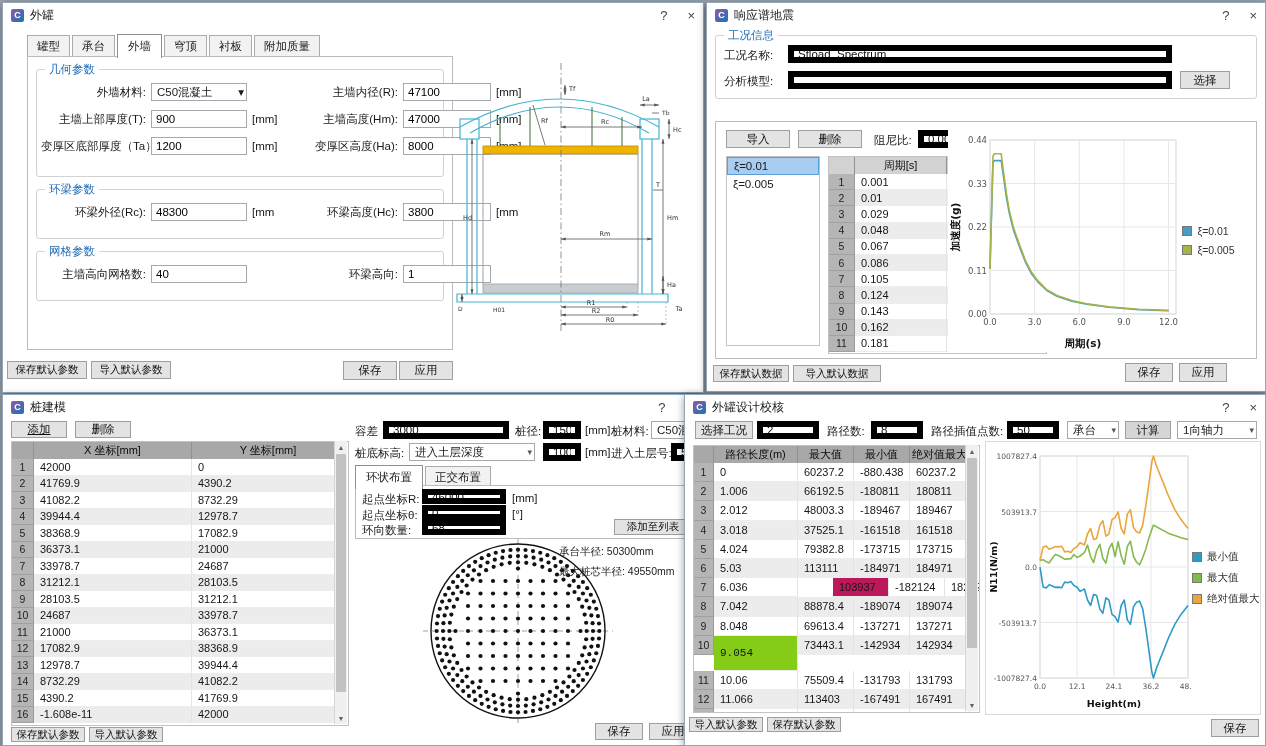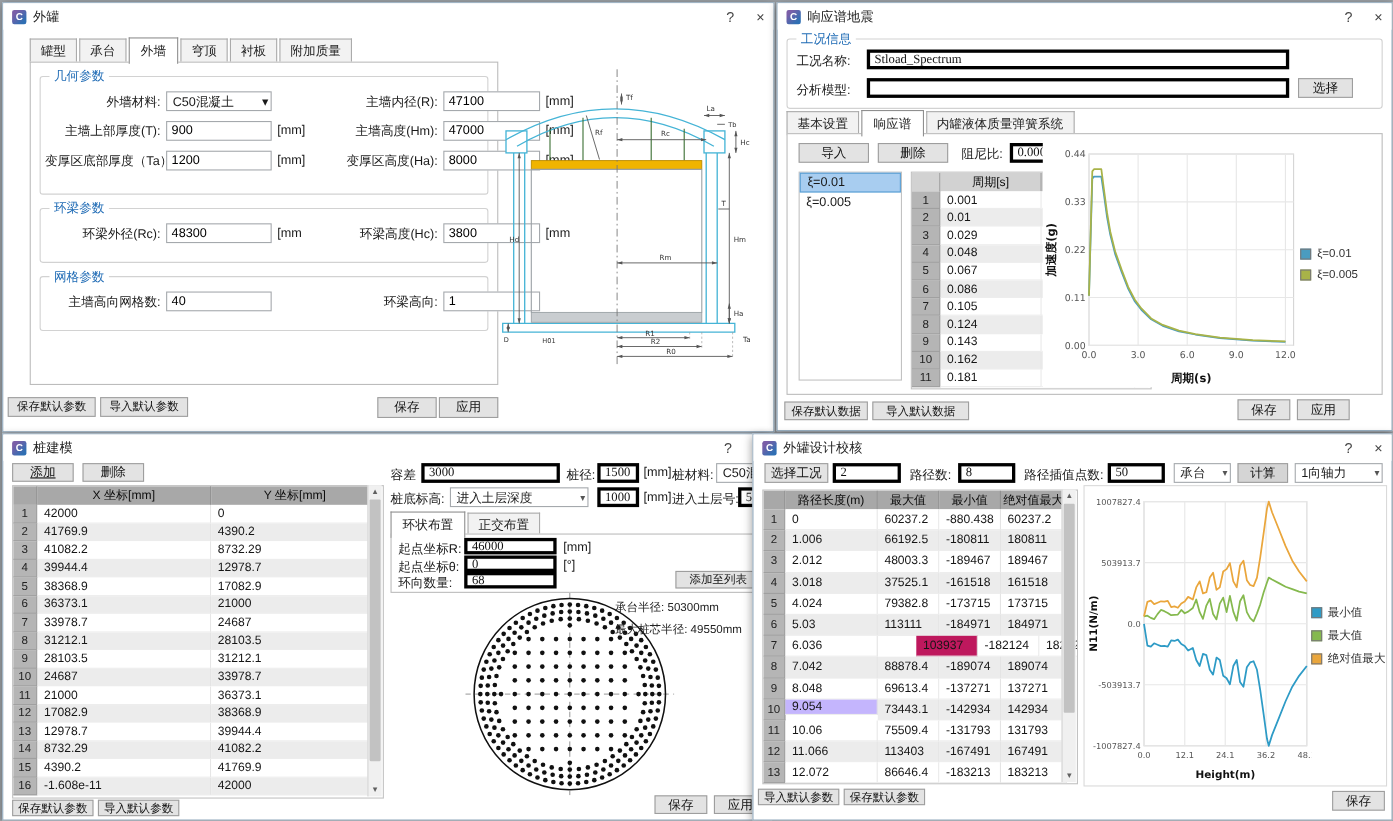--- a/index.html
+++ b/index.html
@@ -12,22 +12,22 @@
   .wtitle{margin-left:6px;font-size:12px;color:#222;white-space:nowrap;}
   .wbtns{margin-left:auto;display:flex;gap:20px;color:#444;font-size:13px;}
   .wbtn{cursor:default;line-height:13px;}
   .tabs{position:absolute;display:flex;align-items:flex-end;}
   .tab{border:1px solid #ababab;border-bottom:none;background:#f2f2f2;padding:3px 9px 3px;font-size:11.5px;margin-right:2px;color:#222;}
   .tab.active{background:#fff;padding:4px 10px 4px;position:relative;z-index:2;margin-bottom:-1px;border-color:#8f8f8f;}
   .tabpage{position:absolute;border:1px solid #bcbcbc;background:#fff;}
   .gbox{position:absolute;border:1px solid #d2d2d2;border-radius:3px;}
   .gbl{position:absolute;top:-8px;left:8px;background:#fff;padding:0 4px;color:#1f6bb5;font-size:11.5px;}
   .lab{position:absolute;font-size:11.5px;color:#1a1a1a;white-space:nowrap;}
-  .tbox{position:absolute;border:3px solid #000000;background:#fff;font-size:11.5px;padding:0 4px;height:18px;
-        font-family:Liberation Serif, serif;color:#111;box-sizing:border-box;}
+  .tbox{position:absolute;border:6px solid #000000;background:#fff;font-size:11.5px;padding:0 4px;height:18px;
+        font-family:Liberation Sans, sans-serif;color:#111;box-sizing:border-box;}
   .select{position:absolute;border:1px solid #a5a9ad;background:#fff;height:18px;display:flex;align-items:center;
           font-size:11.5px;padding:0 2px 0 5px;box-sizing:border-box;}
   .select .sv{flex:1;white-space:nowrap;overflow:hidden;}
   .select .caret{color:#555;font-size:9px;margin-left:2px;}
   .btn{position:absolute;background:#e3e3e3;border:1px solid #9e9e9e;font-size:11.5px;display:flex;align-items:center;
        justify-content:center;box-sizing:border-box;color:#111;}
   .btn.sm{font-size:10.5px;}
   .g2col{display:grid;grid-template-columns:110px 96px 44px 112px 88px 40px;align-items:center;row-gap:9px;
          padding:13px 4px 8px 4px;font-size:11.5px;}
   .g2col .gl{text-align:right;padding-right:5px;white-space:nowrap;}
@@ -223,25 +223,20 @@
       <span class="wbtn">×</span>
     </div>
   </div>
   <div class="gbox" style="left:8px;top:32px;width:540px;height:62px;">
     <div class="gbl">工况信息</div>
     <div class="lab" style="left:8px;top:12px;">工况名称:</div>
     <input class="tbox" style="left: 72px; top: 9px; width: 384px;" value="Stload_Spectrum">
     <div class="lab" style="left:8px;top:38px;">分析模型:</div>
     <input class="tbox" style="left: 72px; top: 35px; width: 384px;" value="">
     <div class="btn" style="left:464px;top:35px;width:50px;height:18px;">选择</div>
-  </div>
-  <div class="tabs" style="left:8px;top:97px;">
-    <div class="tab">基本设置</div>
-    <div class="tab active">响应谱</div>
-    <div class="tab">内罐液体质量弹簧系统</div>
   </div>
   <div class="tabpage" style="left:8px;top:118px;width:540px;height:236px;">
     <div class="btn" style="left:10px;top:8px;width:64px;height:18px;">导入</div>
     <div class="btn" style="left:82px;top:8px;width:64px;height:18px;">删除</div>
     <div class="lab" style="left:158px;top:11px;">阻尼比:</div>
     <input class="tbox" style="left: 202px; top: 8px; width: 244px;" value="0.000">
     <div class="listbox" style="left:10px;top:34px;width:92px;height:188px;">
       <div class="litem sel">ξ=0.01</div>
       <div class="litem">ξ=0.005</div>
     </div>
@@ -861,21 +856,21 @@
       </div>
       <div class="dtrow">
         <div class="dtn" style="width: 20px; height: 19.2px;">9</div>
         <div class="dtc" style="width: 84px; height: 19.2px; background: rgb(255, 255, 255);">8.048</div>
         <div class="dtc" style="width: 56px; height: 19.2px; background: rgb(255, 255, 255);">69613.4</div>
         <div class="dtc" style="width: 56px; height: 19.2px; background: rgb(255, 255, 255);">-137271</div>
         <div class="dtc" style="width: 60px; height: 19.2px; background: rgb(255, 255, 255);">137271</div>
       </div>
       <div class="dtrow">
         <div class="dtn" style="width: 20px; height: 19.2px;">10</div>
-        <div class="dtc" style="width: 84px; height: 14px; background: #c4b5fd;">9.054</div>
+        <div class="dtc" style="width: 84px; height: 35px; background: #84cc16; font-family: Liberation Mono, monospace;">9.054</div>
         <div class="dtc" style="width: 56px; height: 19.2px; background: rgb(236, 236, 236);">73443.1</div>
         <div class="dtc" style="width: 56px; height: 19.2px; background: rgb(236, 236, 236);">-142934</div>
         <div class="dtc" style="width: 60px; height: 19.2px; background: rgb(236, 236, 236);">142934</div>
       </div>
       <div class="dtrow">
         <div class="dtn" style="width: 20px; height: 19.2px;">11</div>
         <div class="dtc" style="width: 84px; height: 19.2px; background: rgb(255, 255, 255);">10.06</div>
         <div class="dtc" style="width: 56px; height: 19.2px; background: rgb(255, 255, 255);">75509.4</div>
         <div class="dtc" style="width: 56px; height: 19.2px; background: rgb(255, 255, 255);">-131793</div>
         <div class="dtc" style="width: 60px; height: 19.2px; background: rgb(255, 255, 255);">131793</div>

